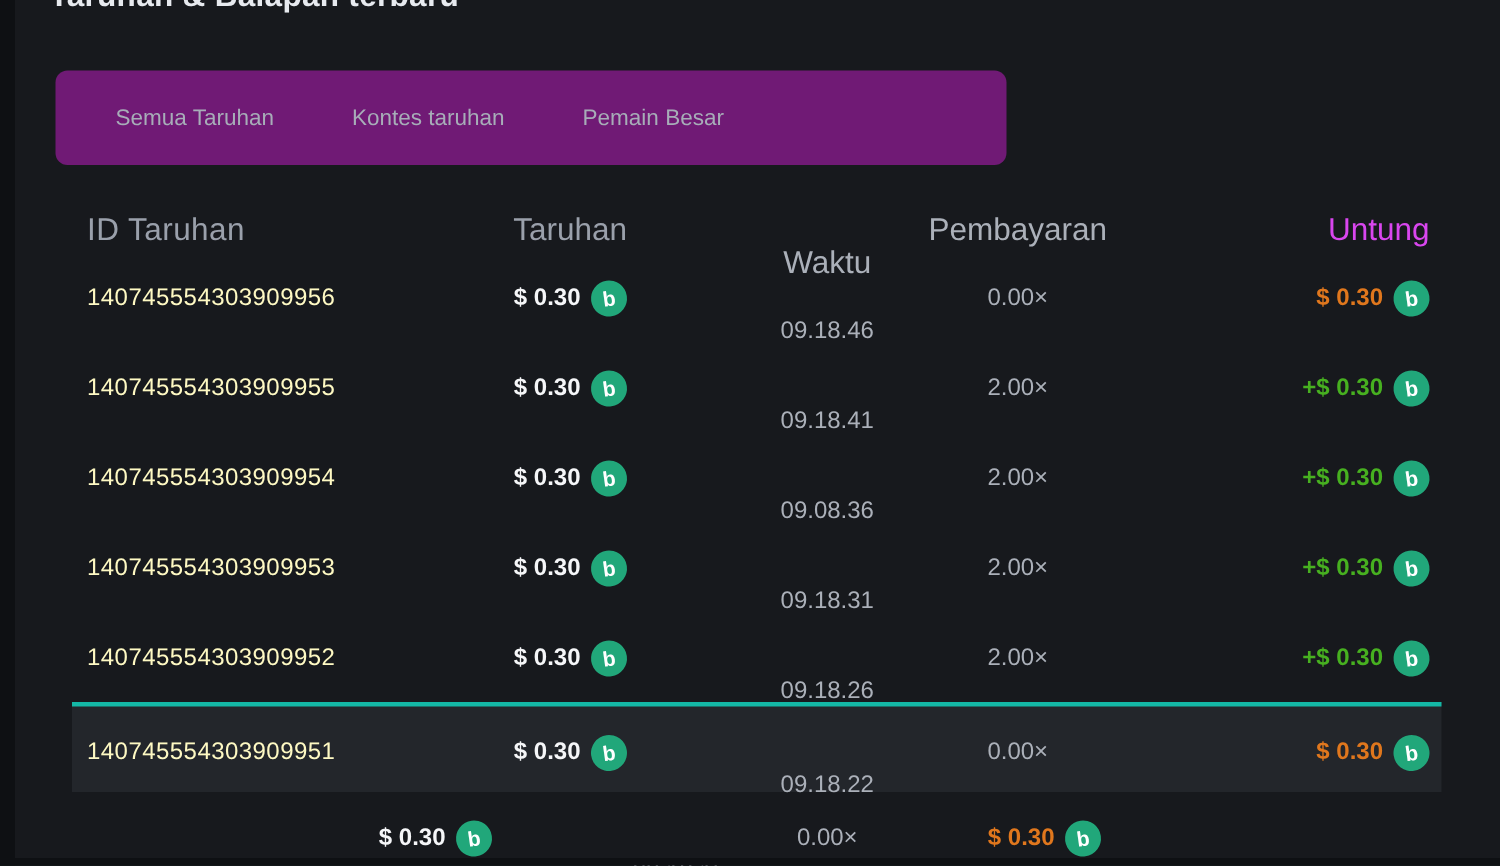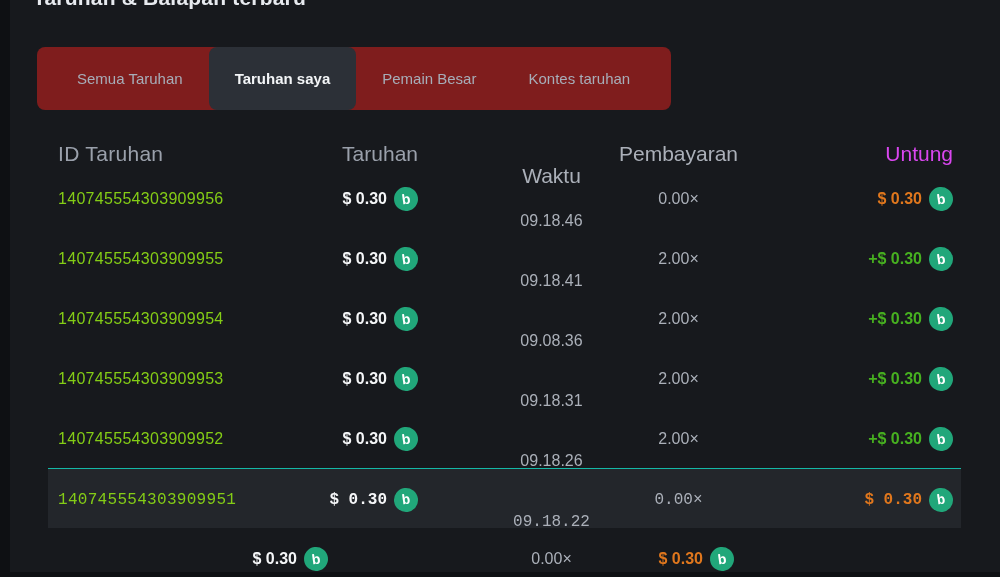--- a/index.html
+++ b/index.html
@@ -18,44 +18,44 @@
   
   .title-clip { position: absolute; left: 33px; top: 0; width: 500px; height: 9px; overflow: hidden; }
   .title-clip h1 {
     font-size: 21px; font-weight: 700; color: #e7eaef;
     margin-top: -14px; letter-spacing: 0.2px; white-space: nowrap;
   }
 
   
   .tabs {
     position: absolute; left: 37px; top: 47px; width: 634px; height: 63px;
-    background: #7f1d1d; border-radius: 8px;
+    background: #701a75; border-radius: 8px;
     display: flex; align-items: stretch; padding: 0 14px;
   }
   .tab {
     appearance: none; border: none; background: transparent; cursor: pointer;
     display: flex; align-items: center; padding: 0 26px;
     font-family: inherit; font-size: 15px; color: #a7adb8; white-space: nowrap;
   }
   .tab.active {
     background: #2c3037; border-radius: 8px; color: #f3f5f7; font-weight: 700;
   }
 
   
   .table { position: absolute; left: 48px; top: 120px; width: 913px; }
   .trow {
     display: grid;
     grid-template-columns: 280px 90px 70px 127px 127px 1fr;
     align-items: center;
   }
   .thead { height: 48px; font-size: 21px; color: #9aa0ab; }
   .drow  { height: 60px; font-size: 16px; cursor: pointer; }
-  .drow.highlighted { background: #23262b; border-top: 1px solid #14b8a6; font-family: Liberation Mono, monospace; }
-
-  .c-id     { padding-left: 10px; text-align: left; color: #84cc16; letter-spacing: 0.3px; }
+  .drow.highlighted { background: #23262b; border-top: 3px solid #14b8a6; }
+
+  .c-id     { padding-left: 10px; text-align: left; color: #fef9c3; letter-spacing: 0.3px; }
   .c-bet    { display: flex; justify-content: flex-end; align-items: center; gap: 7px; }
   .c-spacer { }
   .c-time   { text-align: center; color: #abb0b9; margin-top: 44px; }
   .c-payout { text-align: center; color: #abb0b9; }
   .c-profit { display: flex; justify-content: flex-end; align-items: center; gap: 7px; padding-right: 8px; }
 
   .thead .c-id     { color: #9aa0ab; }
   .thead .c-bet    { color: #9aa0ab; }
   .thead .c-profit { color: #d946ef; }
 
@@ -78,23 +78,22 @@
 <div class="page">
 
   <div class="edge-left"></div>
 
   <div class="title-clip">
     <h1>Taruhan &amp; Balapan terbaru</h1>
   </div>
 
   <div class="tabs">
     <button class="tab">Semua Taruhan</button>
-    <button class="tab active">Taruhan saya</button>
+    <button class="tab">Kontes taruhan</button>
     <button class="tab">Pemain Besar</button>
-    <button class="tab">Kontes taruhan</button>
   </div>
 
   <div class="table">
 
     <div class="trow thead">
       <div class="c-id">ID Taruhan</div>
       <div class="c-bet">Taruhan</div>
       <div class="c-spacer"></div>
       <div class="c-time">Waktu</div>
       <div class="c-payout">Pembayaran</div>

